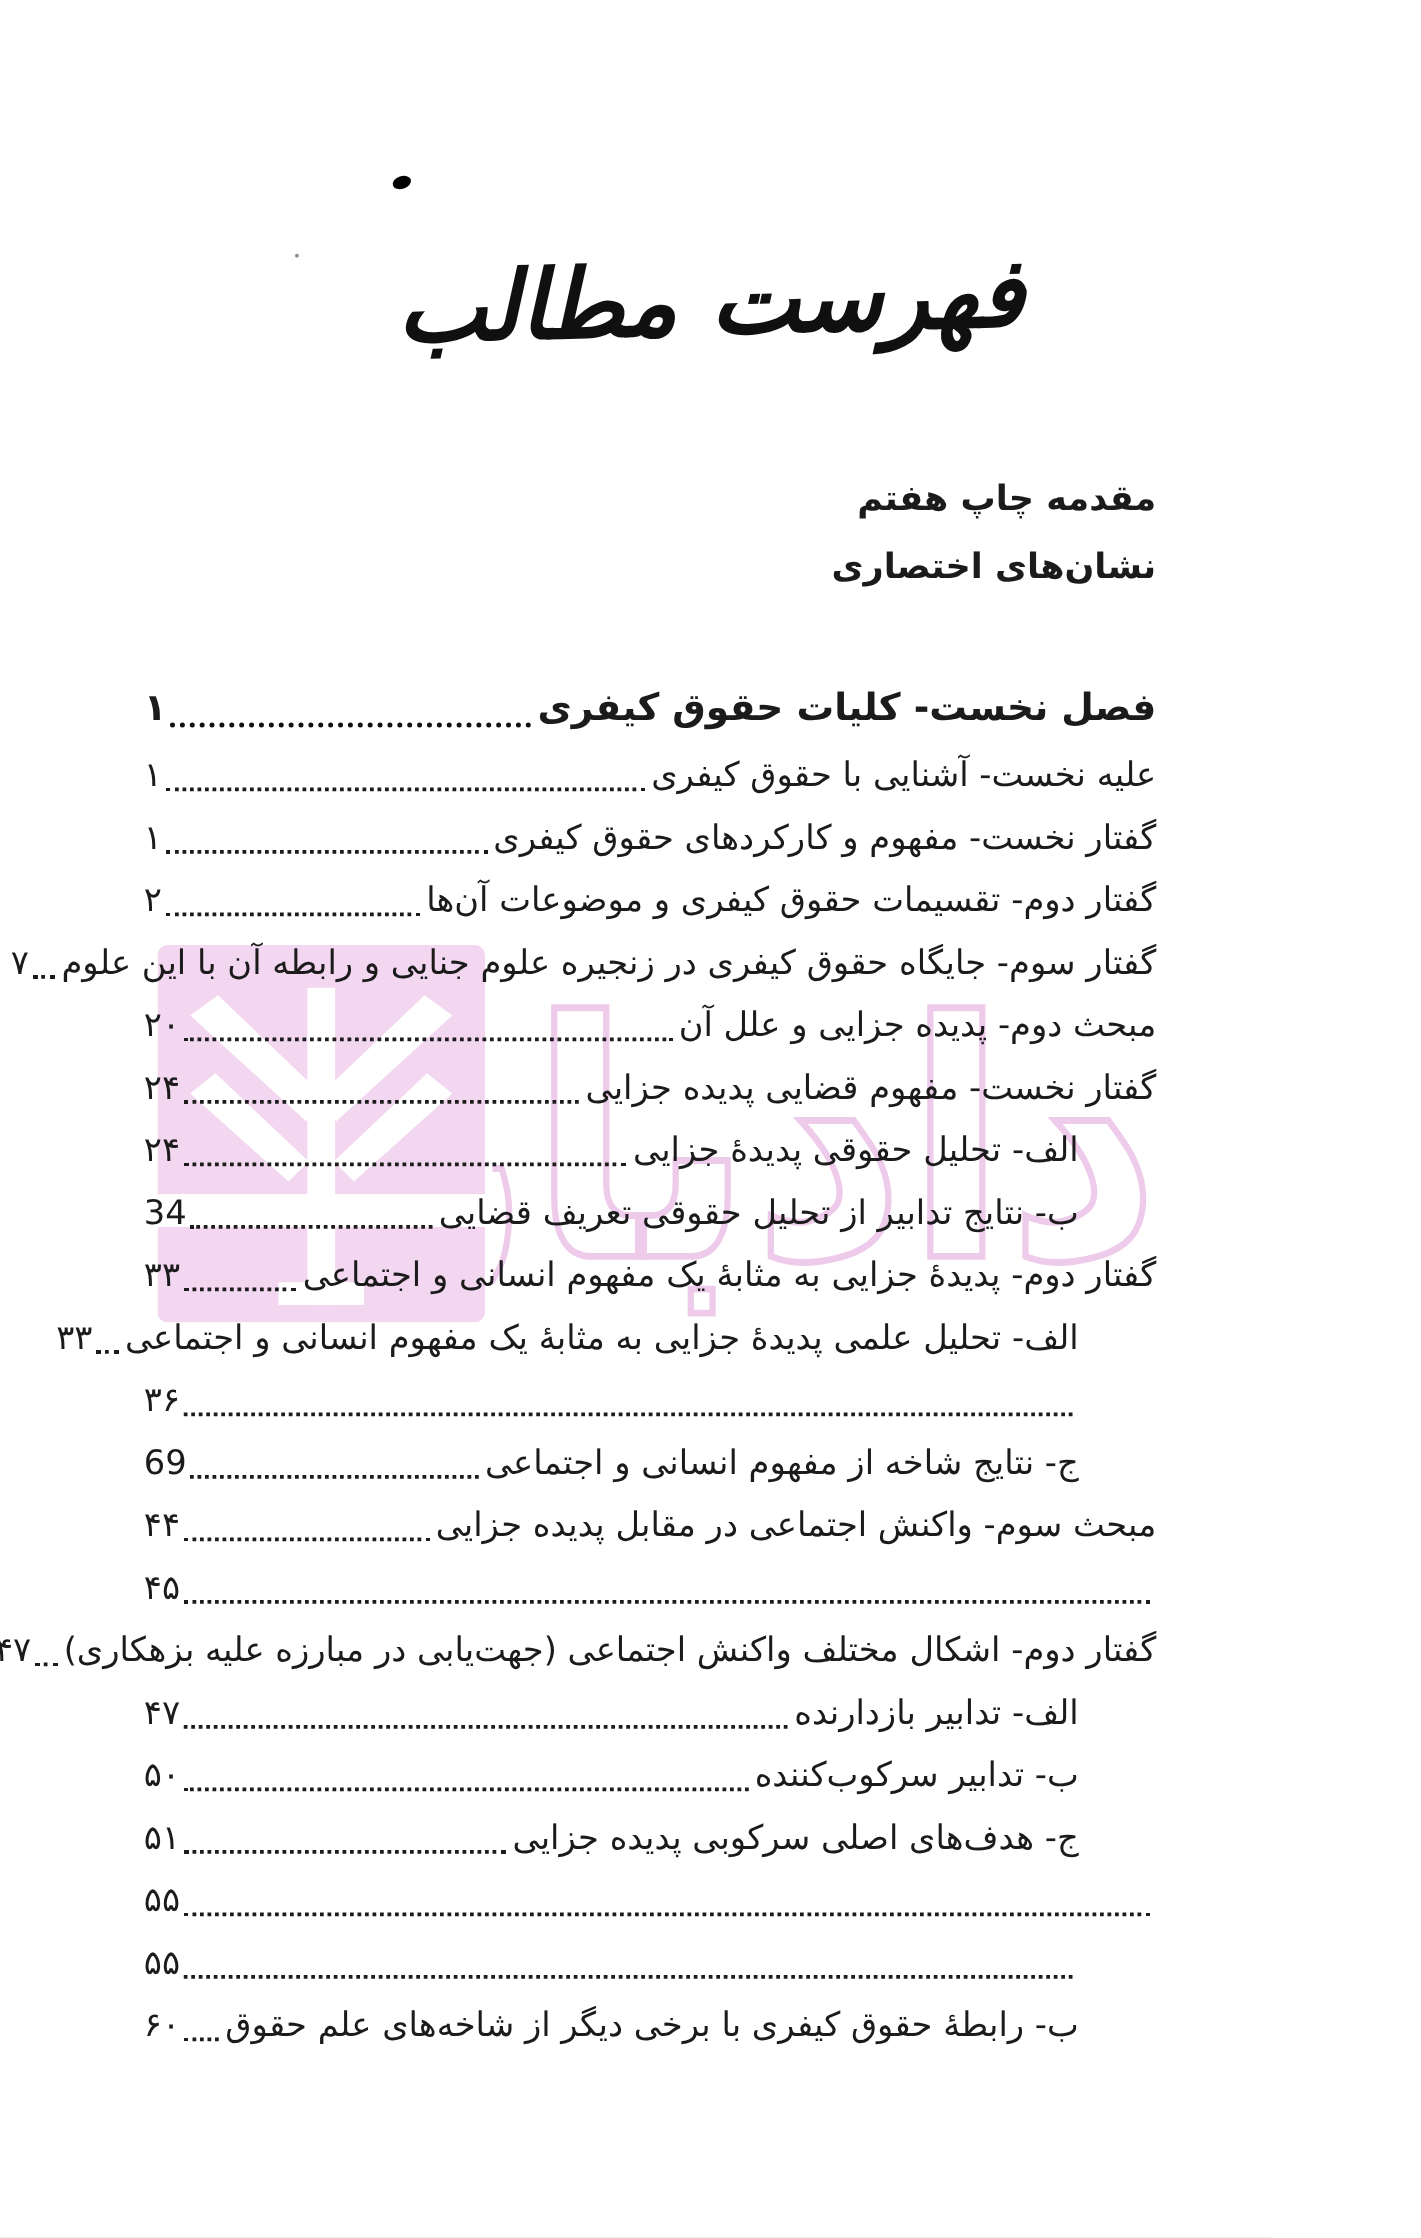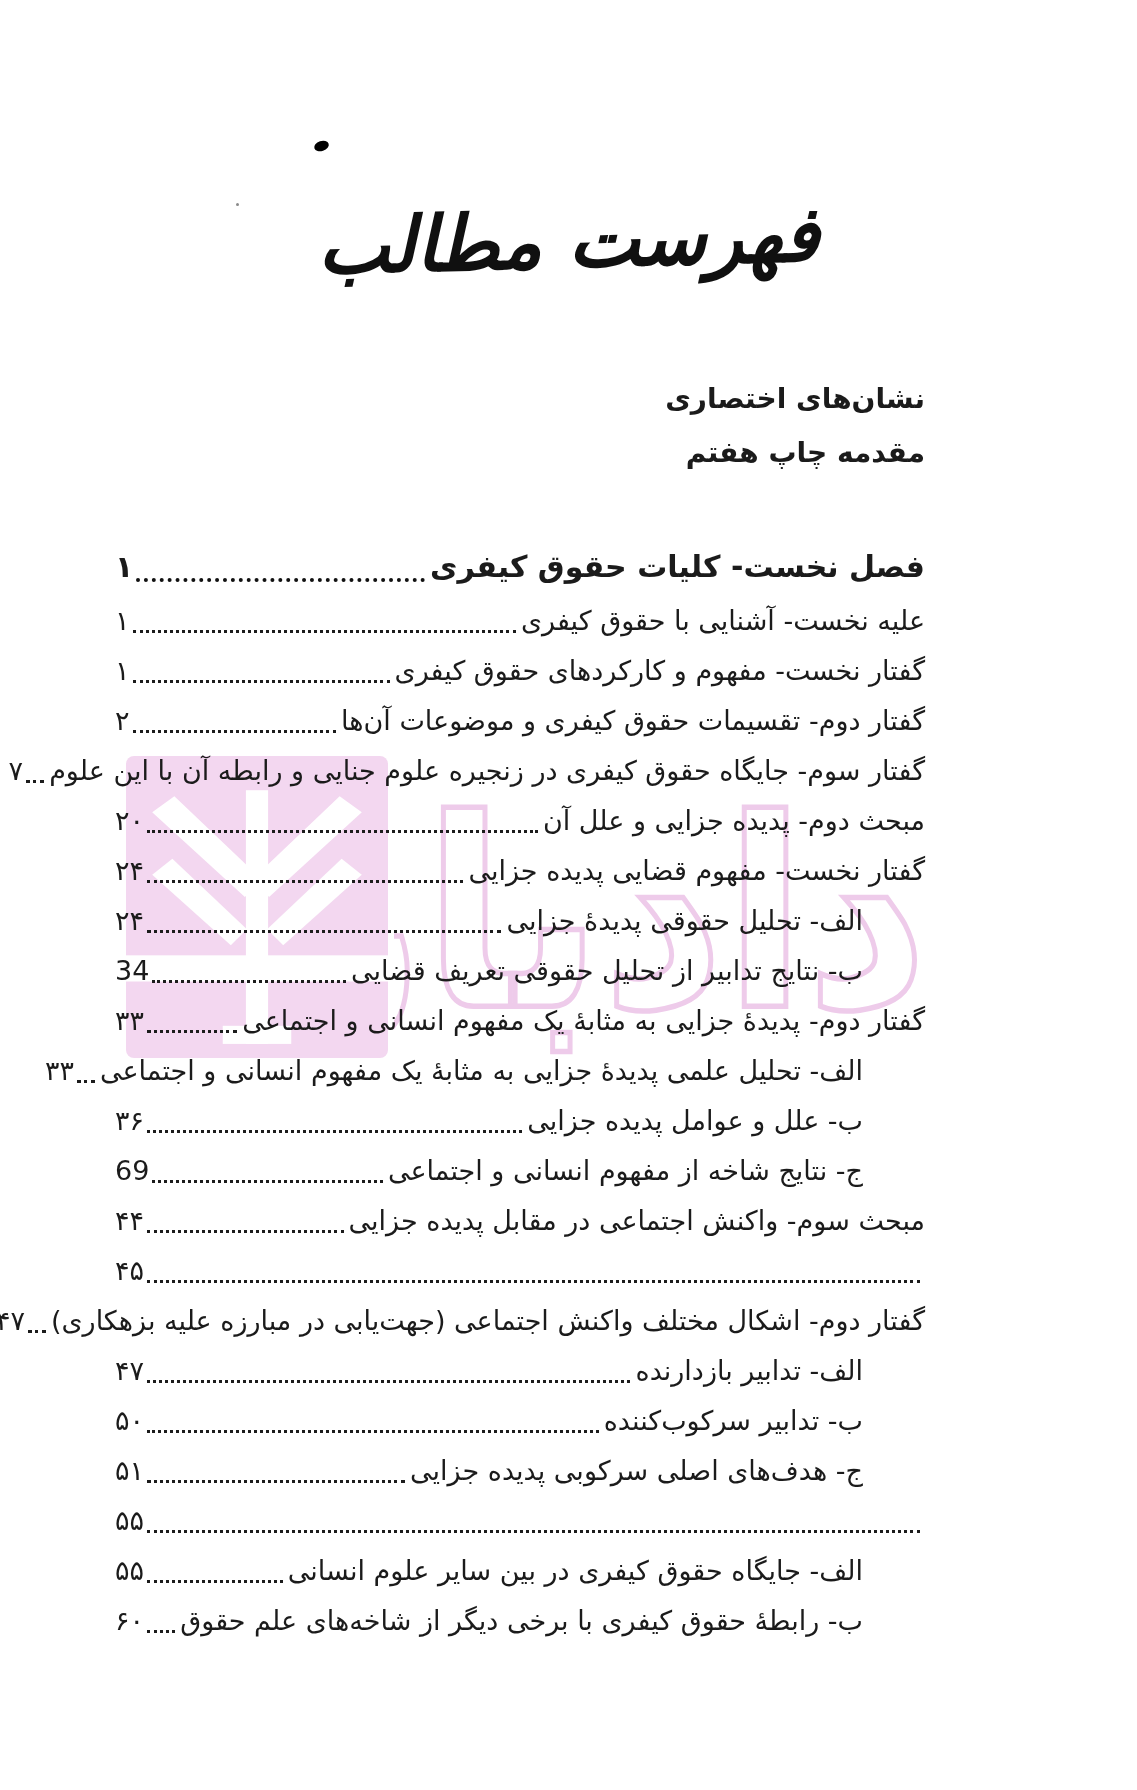--- a/index.html
+++ b/index.html
@@ -93,22 +93,22 @@
         <rect x="0" y="198" width="260" height="26"></rect>
         <rect x="96" y="268" width="68" height="18"></rect>
       </g>
     </svg>
     <div class="wm-text">دادبازار</div>
   </div>
 
   <div class="page-title">فهرست مطالب</div>
 
   <div class="front-matter">
+    <div>مقدمه چاپ هفتم</div>
     <div>نشان‌های اختصاری</div>
-    <div>مقدمه چاپ هفتم</div>
   </div>
 
   <div class="toc">
       <div class="toc-row bold">
         <span class="t">فصل نخست- کلیات حقوق کیفری</span>
         <span class="dots"></span>
         <span class="n">۱</span>
       </div>
       <div class="toc-row">
         <span class="t">علیه نخست- آشنایی با حقوق کیفری</span>
@@ -154,21 +154,20 @@
         <span class="t">گفتار دوم- پدیدۀ جزایی به مثابۀ یک مفهوم انسانی و اجتماعی</span>
         <span class="dots"></span>
         <span class="n">۳۳</span>
       </div>
       <div class="toc-row indent">
         <span class="t">الف- تحلیل علمی پدیدۀ جزایی به مثابۀ یک مفهوم انسانی و اجتماعی</span>
         <span class="dots"></span>
         <span class="n">۳۳</span>
       </div>
       <div class="toc-row indent">
-        <span class="t">ب- علل و عوامل پدیده جزایی</span>
         <span class="dots"></span>
         <span class="n">۳۶</span>
       </div>
       <div class="toc-row indent">
         <span class="t">ج- نتایج شاخه از مفهوم انسانی و اجتماعی</span>
         <span class="dots"></span>
         <span class="n">69</span>
       </div>
       <div class="toc-row">
         <span class="t">مبحث سوم- واکنش اجتماعی در مقابل پدیده جزایی</span>
@@ -197,21 +196,20 @@
       <div class="toc-row indent">
         <span class="t">ج- هدف‌های اصلی سرکوبی پدیده جزایی</span>
         <span class="dots"></span>
         <span class="n">۵۱</span>
       </div>
       <div class="toc-row">
         <span class="dots"></span>
         <span class="n">۵۵</span>
       </div>
       <div class="toc-row indent">
-        <span class="t">الف- جایگاه حقوق کیفری در بین سایر علوم انسانی</span>
         <span class="dots"></span>
         <span class="n">۵۵</span>
       </div>
       <div class="toc-row indent">
         <span class="t">ب- رابطۀ حقوق کیفری با برخی دیگر از شاخه‌های علم حقوق</span>
         <span class="dots"></span>
         <span class="n">۶۰</span>
       </div>
     </div>
 

